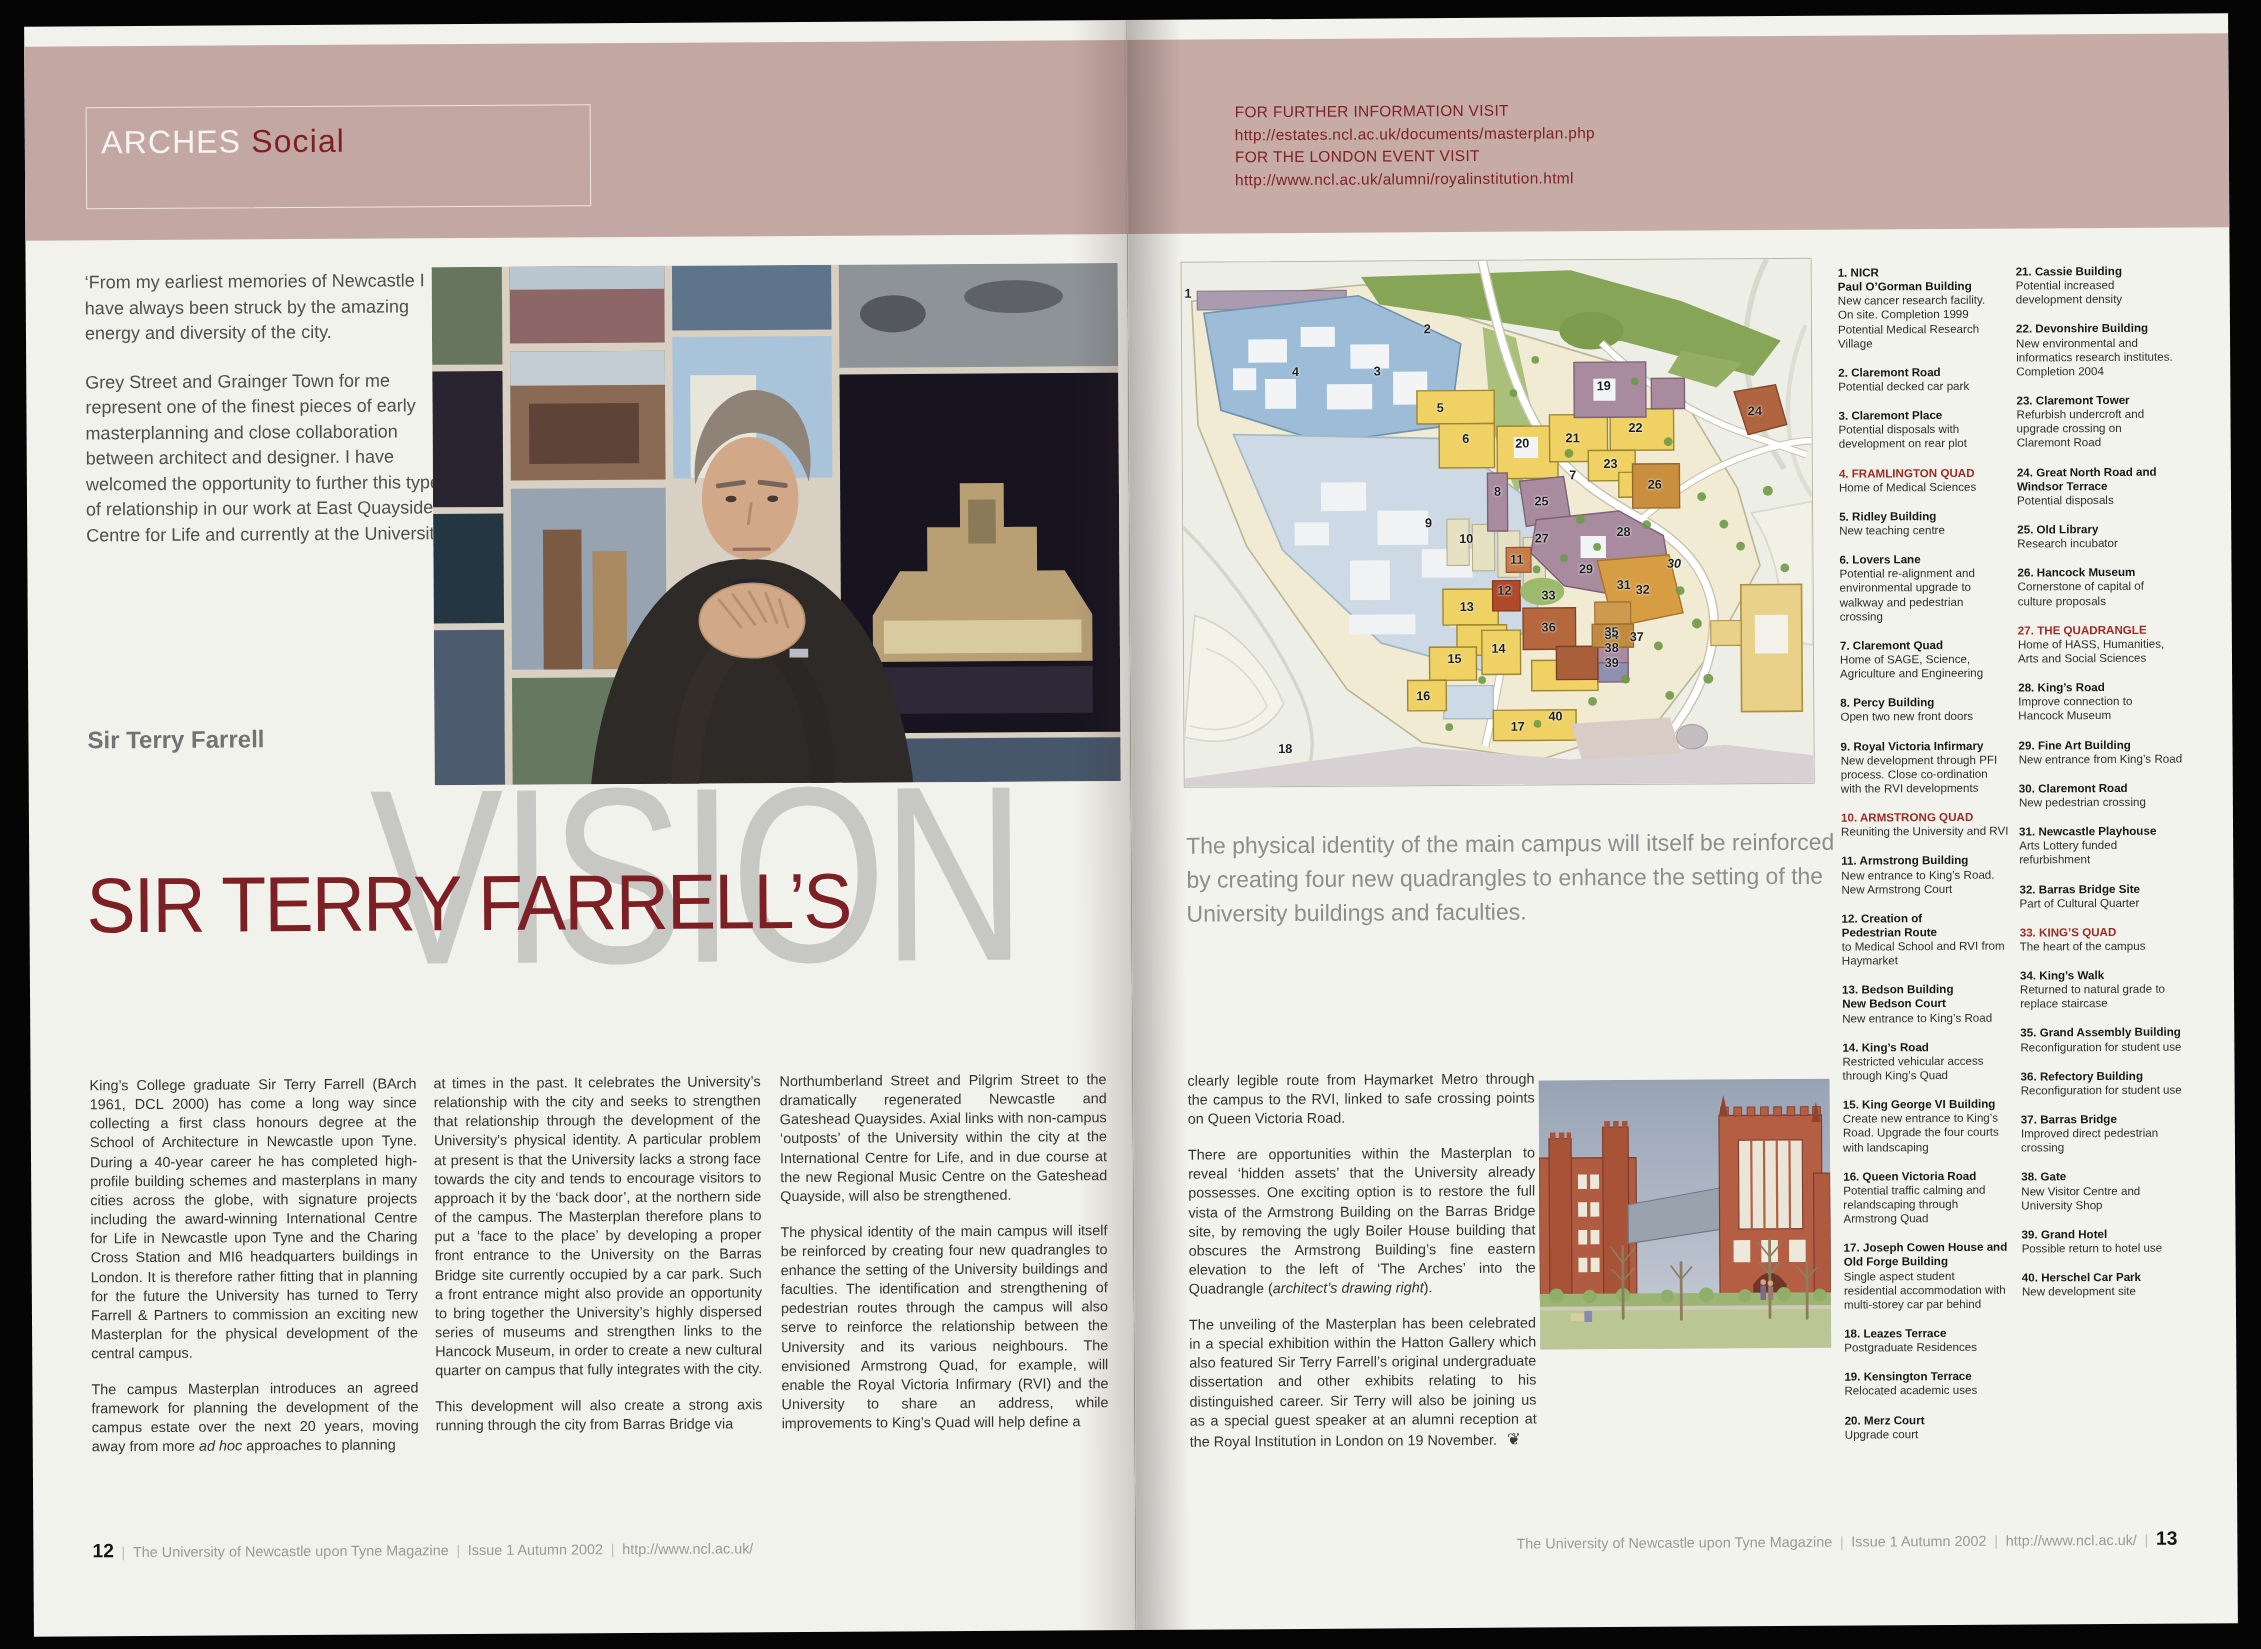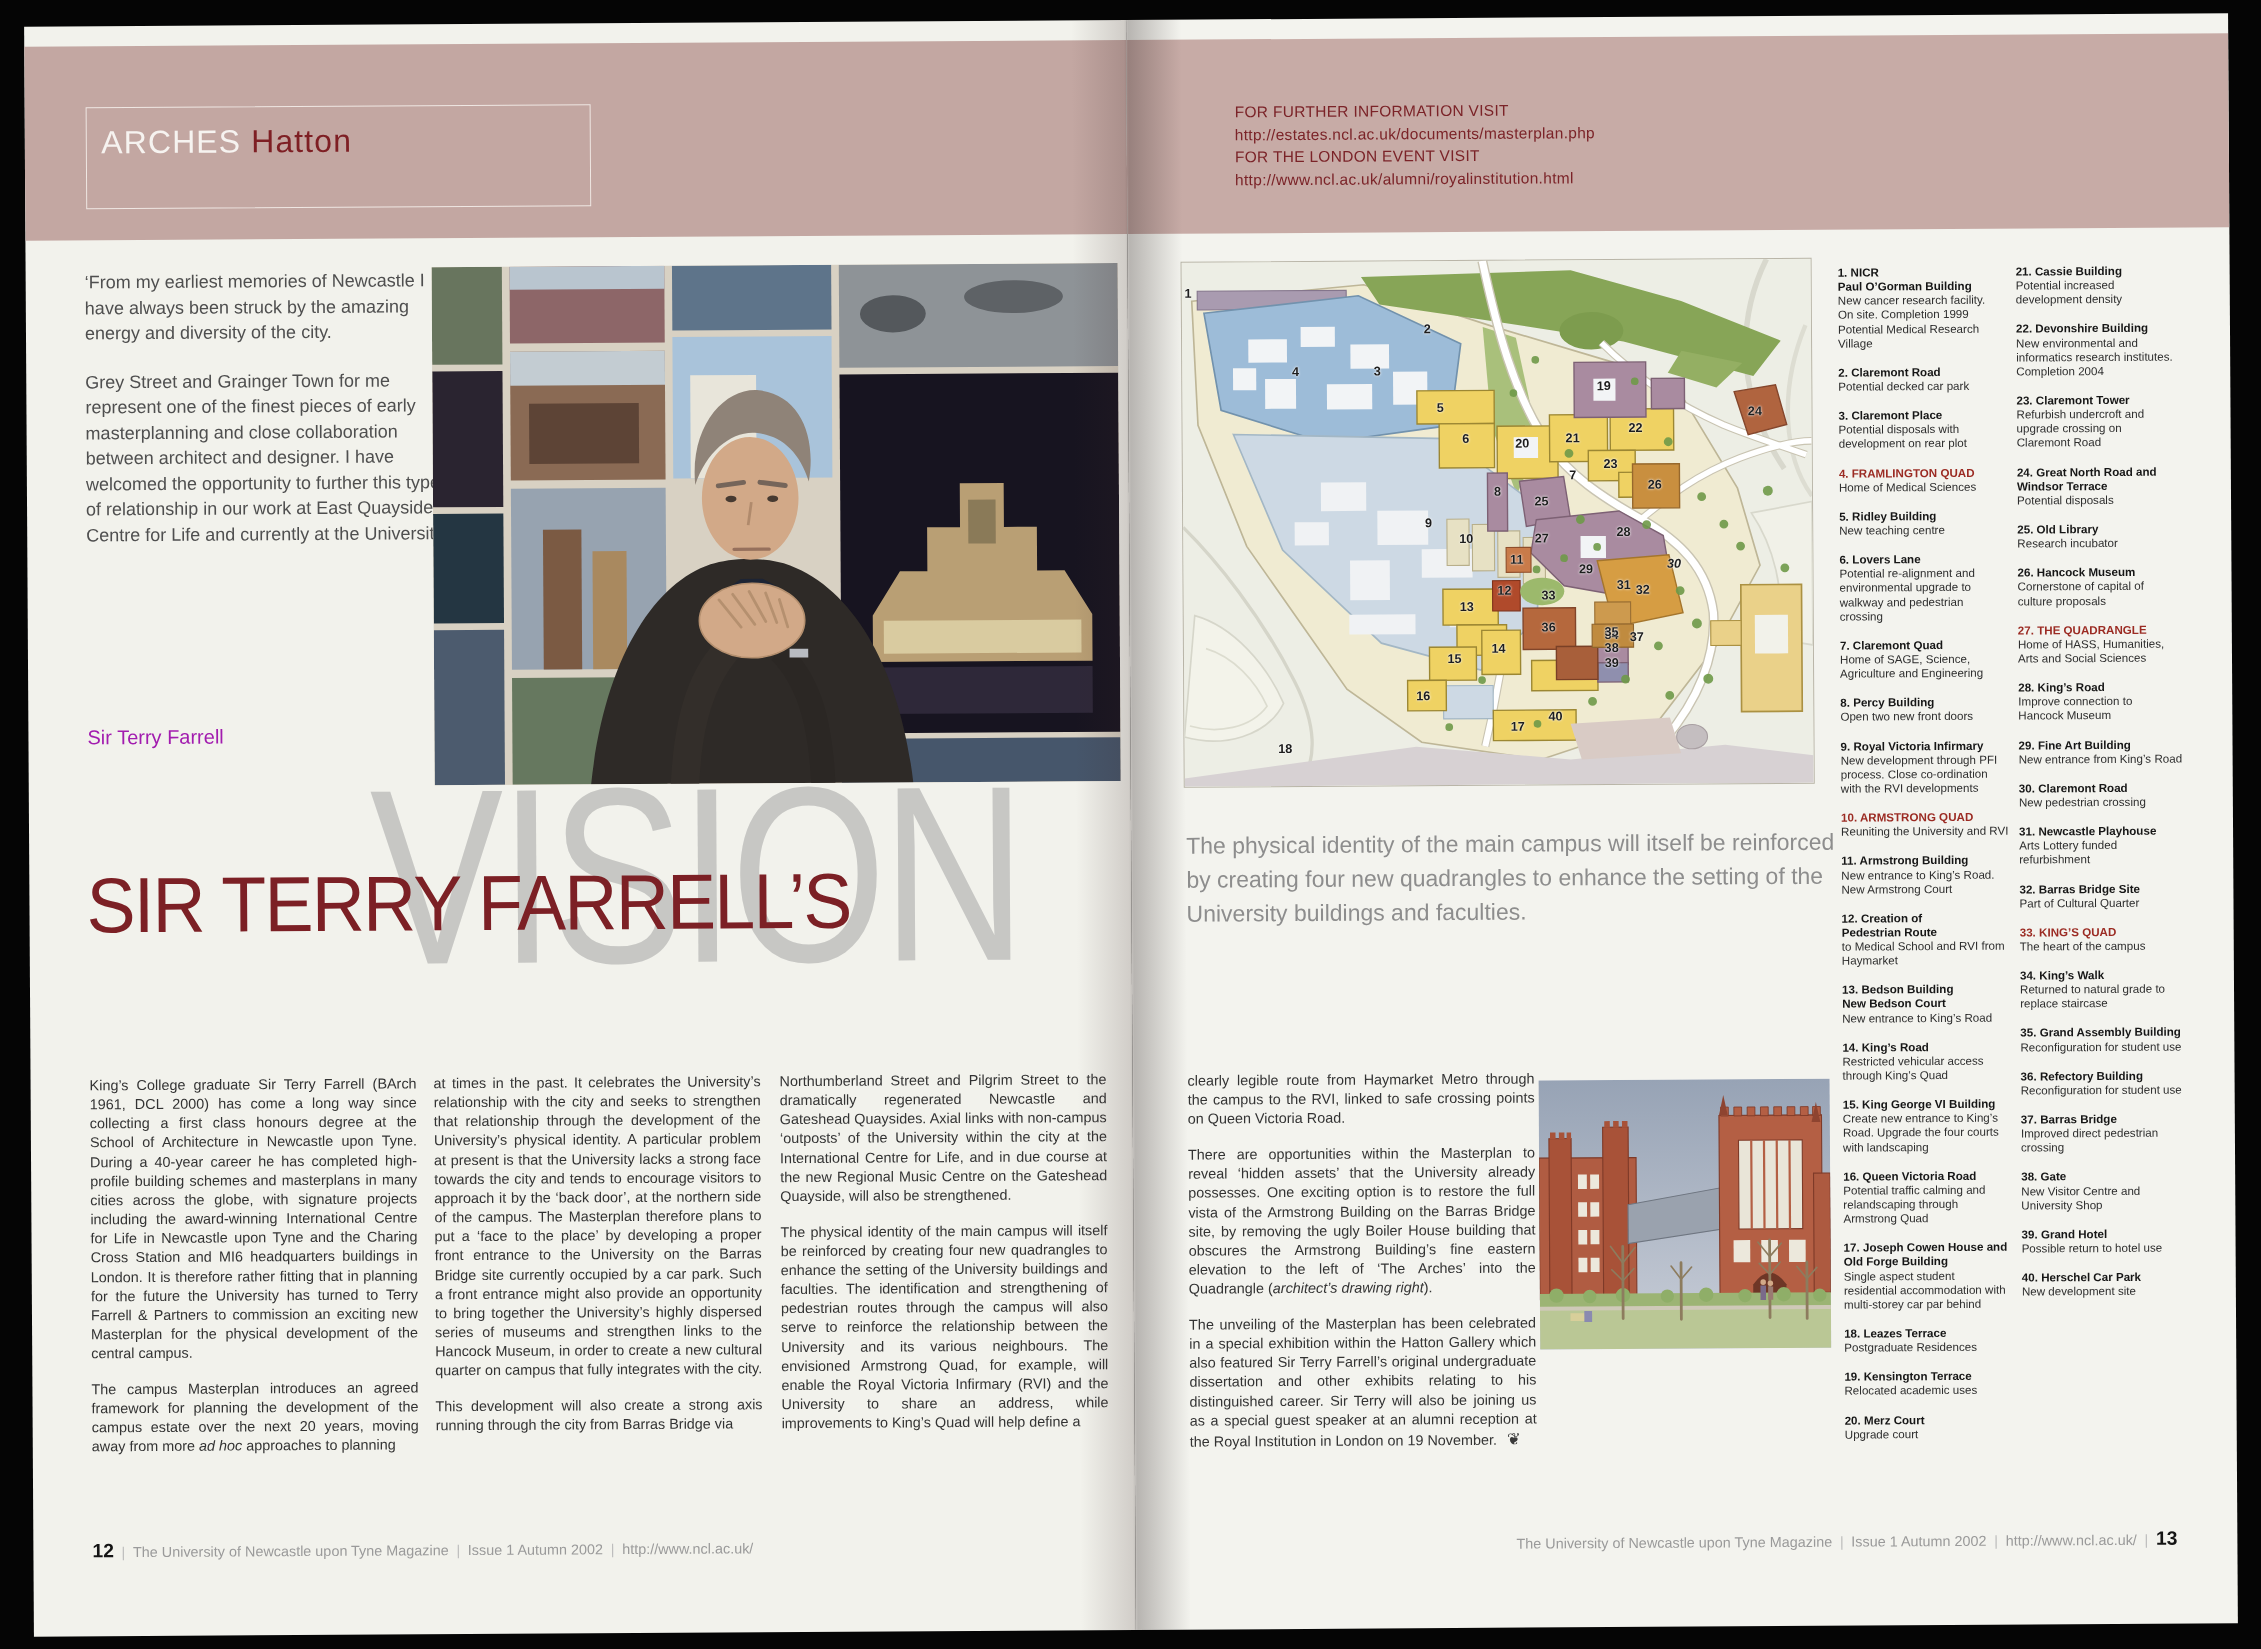--- a/index.html
+++ b/index.html
@@ -13,21 +13,21 @@
   
   .band{position:absolute;left:0;top:20px;width:100%;height:194px;background:#c3a7a2;}
   .page.right .band{background:#c7aba6;}
   .feature-box{position:absolute;left:61px;top:61px;width:503px;height:100px;border:1.7px solid #efe7e3;}
   .feature-text{position:absolute;left:14.4px;top:15.5px;font-size:32px;letter-spacing:1.1px;color:#f6f3f0;}
   .feature-text .sec{color:#7e1f24;}
   .info-links{position:absolute;left:108px;top:62px;color:#7b2328;font-size:15.5px;line-height:22.6px;letter-spacing:0.3px;}
   
   .quote{position:absolute;left:59px;top:244px;width:369px;color:#4f4f4f;font-size:18px;line-height:1.42;}
   .quote p{margin:0 0 23px 0;}
-  .attribution{position:absolute;left:59px;top:700px;color:#a21caf;font-size:20px;}
+  .attribution{position:absolute;left:59px;top:700px;color:#737373;font-size:24px;font-weight:bold;}
   .portrait{position:absolute;left:406px;top:243px;width:686px;height:518px;background:#d8d1c3;}
   .portrait svg{display:block;width:100%;height:100%;}
   .headline-wrap{position:absolute;left:0;top:762px;width:1102px;height:287px;overflow:hidden;}
   .ghost{position:absolute;left:341px;top:-53px;font-size:250px;font-weight:400;letter-spacing:-5.5px;
     color:#c7c7c4;transform:scaleX(.80);transform-origin:left top;white-space:nowrap;}
   .main-head{position:absolute;left:57px;top:72px;font-size:78px;font-weight:500;letter-spacing:-1.7px;
     color:#7c2025;white-space:nowrap;transform:scaleX(.94);transform-origin:left top;}
   .cols{position:absolute;top:1050px;color:#333;}
   .col{position:absolute;width:327px;font-size:14.4px;line-height:1.33;text-align:justify;}
   .col p{margin:0 0 16.6px 0;}
@@ -56,21 +56,21 @@
   .lg-item.accent .lg-title{color:#9b2b23;}
 </style>
 </head>
 <body>
 
 <div class="spread">
 
   <div class="page left">
     <div class="band">
       <div class="feature-box">
-        <div class="feature-text"><span>ARCHES</span> <span class="sec">Hatton</span></div>
+        <div class="feature-text"><span>ARCHES</span> <span class="sec">Social</span></div>
       </div>
     </div>
 
     <div class="quote">
         <p>‘From my earliest memories of Newcastle I have always been struck by the amazing energy and diversity of the city.</p>
         <p>Grey Street and Grainger Town for me represent one of the finest pieces of early masterplanning and close collaboration between architect and designer. I have welcomed the opportunity to further this type of relationship in our work at East Quayside, Centre for Life and currently at the University.’</p>
       </div>
     <div class="attribution">Sir Terry Farrell</div>
 
     <div class="portrait">

